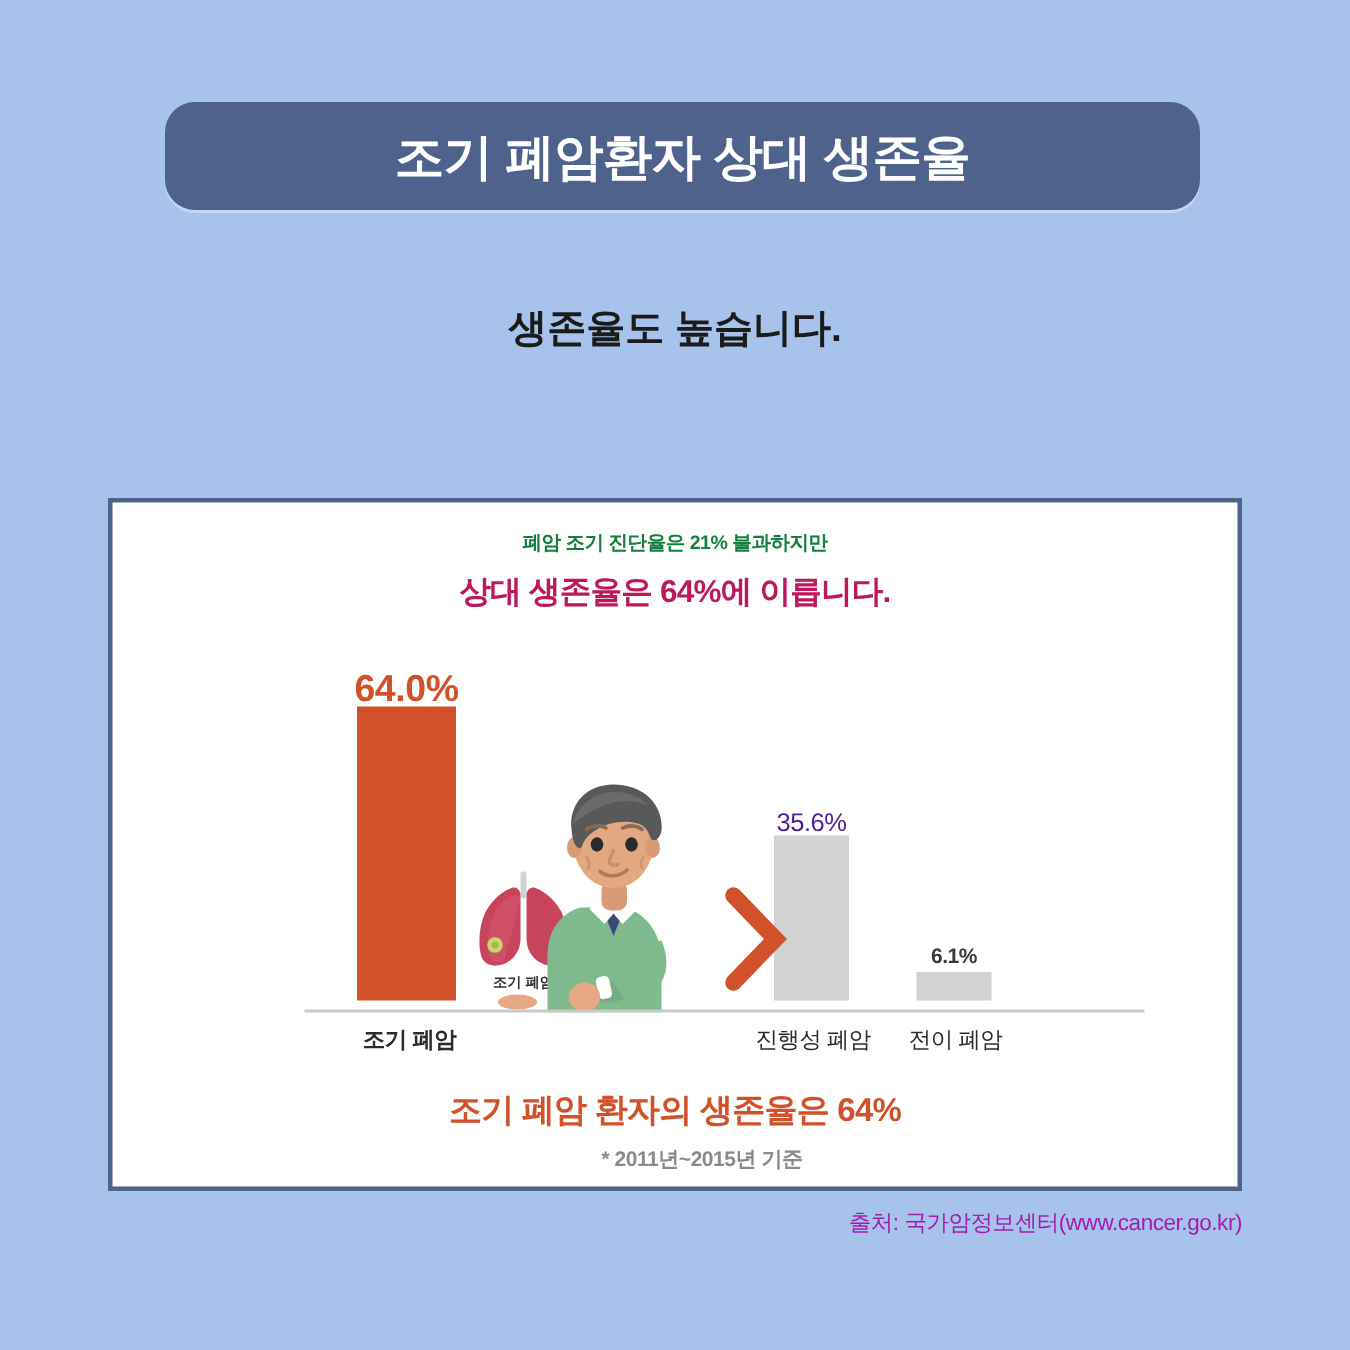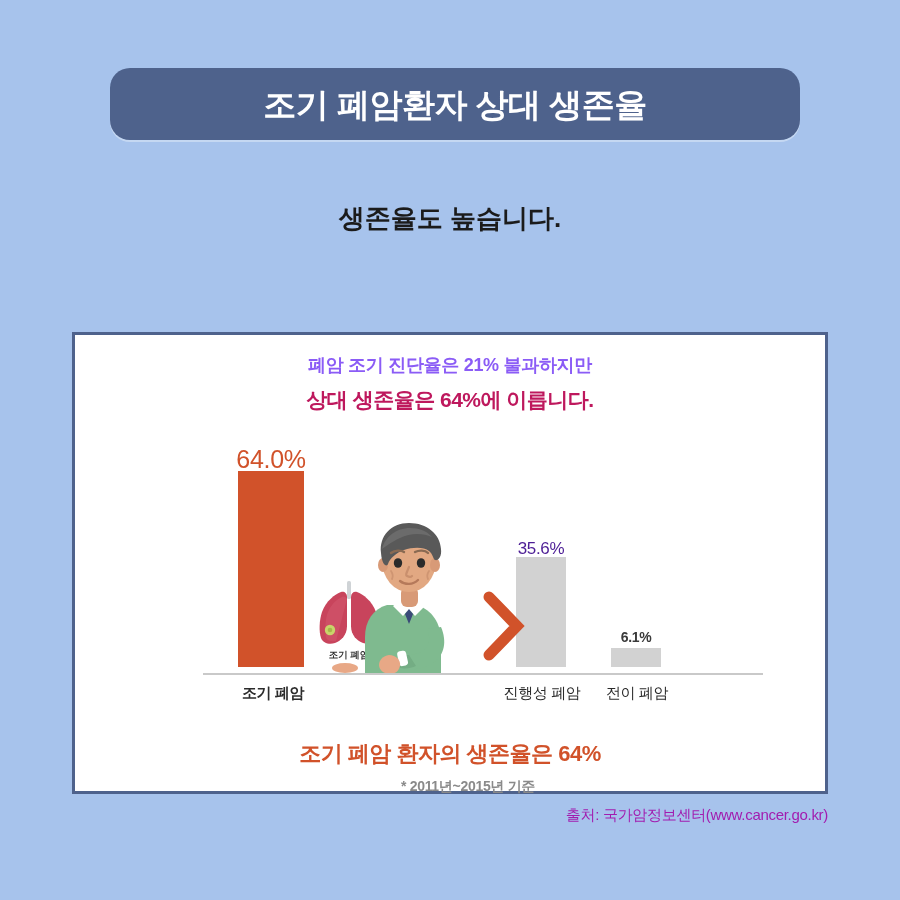--- a/index.html
+++ b/index.html
@@ -69,22 +69,22 @@
 
   .panel-head {
     position: absolute;
     left: 0;
     top: 18px;
     width: 100%;
     text-align: center;
   }
   .panel-head .kicker {
     display: block;
-    font-size: 18px;
-    color: #8b5cf6;
+    font-size: 13px;
+    color: #15803d;
     font-weight: bold;
     letter-spacing: -0.3px;
   }
   .panel-head .headline {
     display: block;
     margin-top: 9px;
     font-size: 21px;
     font-weight: bold;
     color: #be185d;
     letter-spacing: -0.5px;
@@ -129,21 +129,21 @@
     left: 536px;
     bottom: 124px;
     width: 50px;
     height: 19px;
     background: #d2d2d2;
   }
 
   .val {
     position: absolute;
     text-align: center;
-    font-weight: normal;
+    font-weight: bold;
     letter-spacing: -0.3px;
   }
   .val-early {
     left: 140px;
     top: 110px;
     width: 112px;
     font-size: 25px;
     color: #d1522a;
   }
   .val-advanced {
@@ -202,21 +202,21 @@
     left: 228px;
     top: 174px;
     width: 182px;
     height: 166px;
   }
 
   
   .panel-foot {
     position: absolute;
     left: 0;
-    top: 404px;
+    top: 390px;
     width: 100%;
     text-align: center;
   }
   .panel-foot .conclusion {
     display: block;
     font-size: 22px;
     font-weight: bold;
     color: #d1522a;
     letter-spacing: -0.5px;
   }

